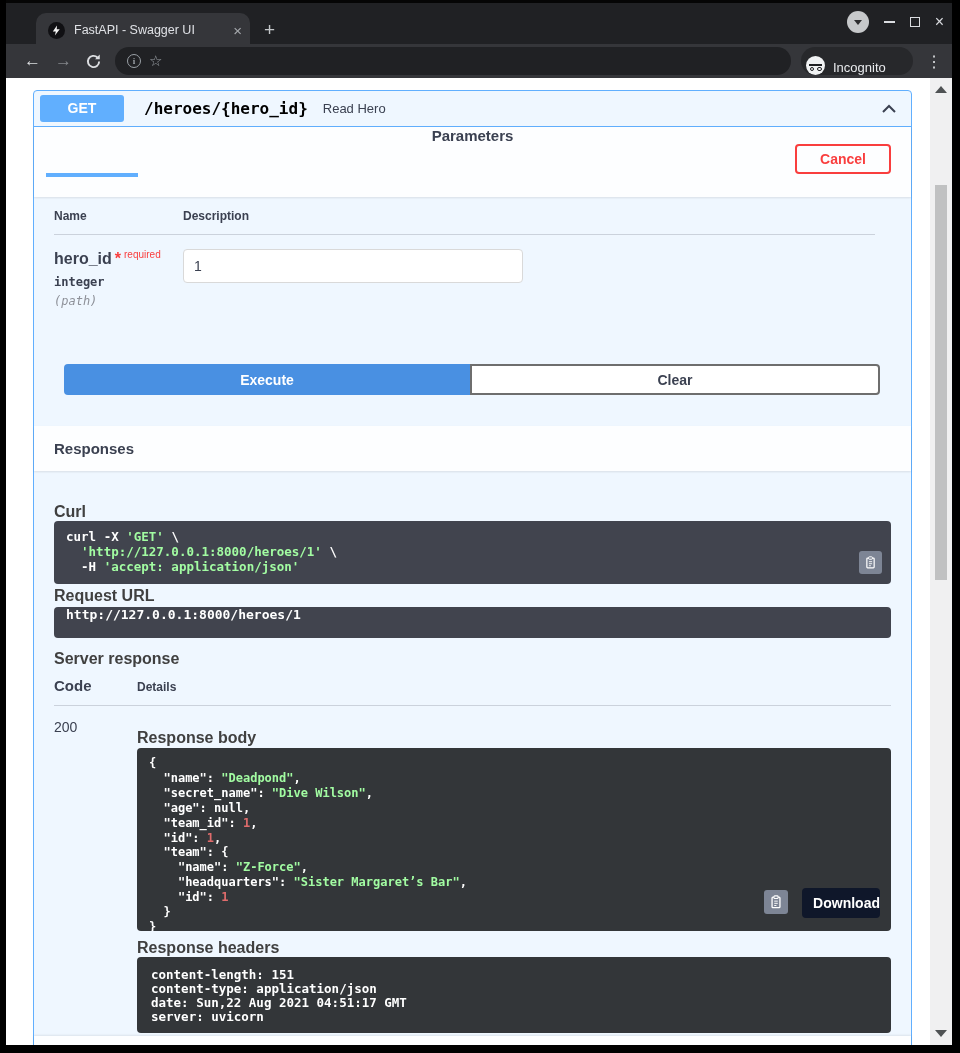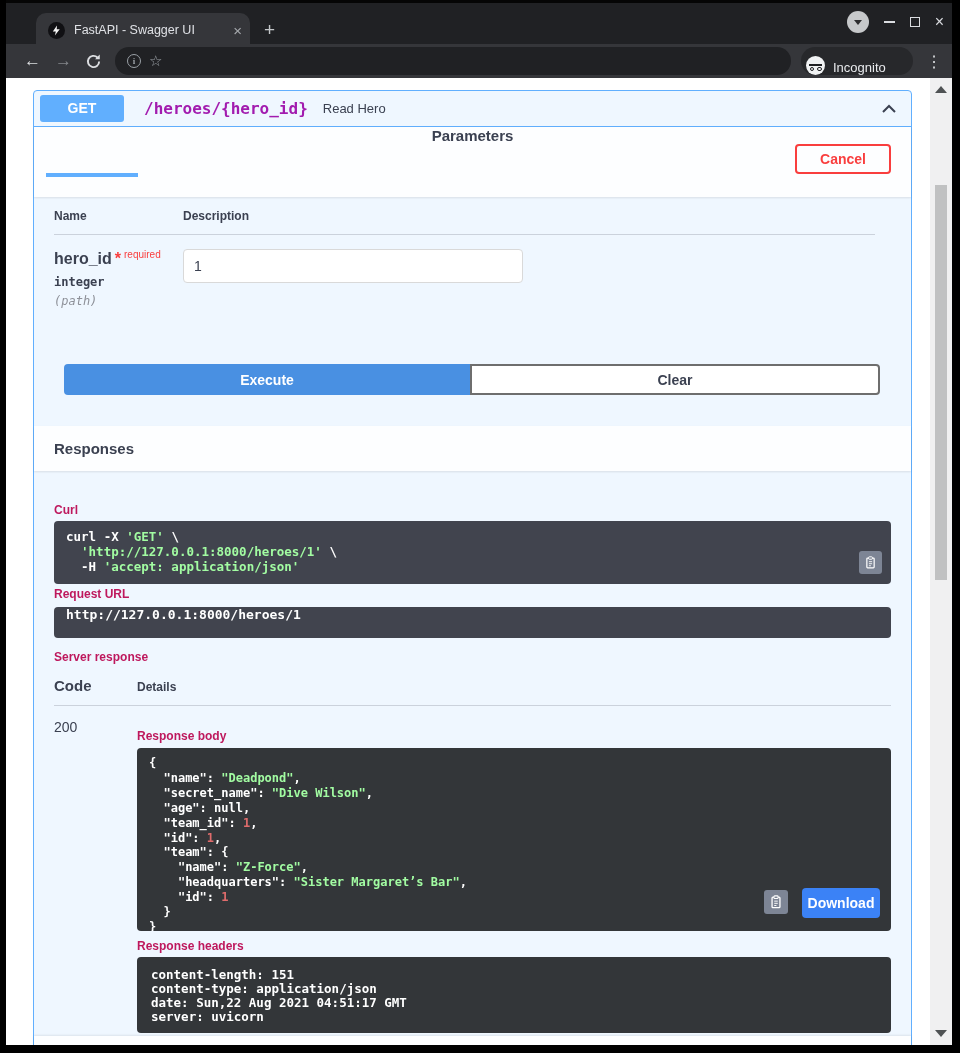--- a/index.html
+++ b/index.html
@@ -49,21 +49,21 @@
   #scrollbar { position:absolute; right:0; top:0; width:22px; height:100%; background:#f0f0f1; }
   .scroll-arrow { position:absolute; left:5px; width:0; height:0; border-left:6px solid transparent; border-right:6px solid transparent; }
   .scroll-arrow.up { top:8px; border-bottom:7px solid #4f5254; }
   .scroll-arrow.down { bottom:8px; border-top:7px solid #4f5254; }
   #scroll-thumb { position:absolute; left:5px; top:107px; width:12px; height:395px; background:#c0c1c2; }
 
   
   #opblock { position:absolute; left:27px; top:12px; width:879px; height:975px; border:1px solid #61affe; border-radius:4px; background:#eff7ff; }
   #op-summary { position:absolute; left:0; top:0; width:100%; height:36px; border-bottom:1px solid #61affe; display:flex; align-items:center; cursor:pointer; }
   #method-badge { margin-left:6px; width:84px; height:27px; background:#61affe; border-radius:3px; color:#fff; font-weight:bold; font-size:14px; text-align:center; line-height:27px; }
-  #op-path { margin-left:20px; font-size:16px; font-weight:bold; color:#a21caf; }
+  #op-path { margin-left:20px; font-size:16px; font-weight:bold; color:#000000; }
   #op-desc { margin-left:15px; font-size:13px; color:#3b4151; }
   #op-collapse { margin-left:auto; margin-right:12px; display:flex; cursor:pointer; }
 
   .sec-header { position:absolute; left:0; width:100%; background:rgba(255,255,255,0.85); box-shadow:0 1px 2px rgba(0,0,0,0.1); display:flex; align-items:center; padding:0 20px; }
   #params-header { top:36px; height:70px;flex-direction:column; }
   .sec-title { font-size:15px; font-weight:bold; color:#3b4151; }
   #params-underline { position:absolute; left:12px; top:82px; width:92px; height:4px; background:#61affe; }
   #cancel-btn { margin-left:auto; width:96px; height:30px; border:2px solid #f93e3e; border-radius:4px; background:transparent; color:#f93e3e; font-size:14px; font-weight:600; cursor:pointer; font-family:inherit; }
 
   #param-thead { position:absolute; left:20px; right:36px; top:118px; height:26px; border-bottom:1px solid rgba(59,65,81,0.2); display:flex; }
@@ -76,21 +76,21 @@
   #param-type { font-size:12px; font-weight:bold; color:#3b4151; margin-top:7px; }
   #param-loc { font-size:12px; font-style:italic; color:#8e9199; margin-top:5px; }
   #param-input { width:340px; height:34px; border:1px solid #d9d9d9; border-radius:4px; padding:0 10px; font-size:14px; color:#3b4151; background:#fff; font-family:inherit; }
 
   #execute-row { position:absolute; left:30px; right:31px; top:273px; height:31px; display:flex; }
   #execute-btn { flex:1; background:#4990e2; border:none; border-radius:4px 0 0 4px; color:#fff; font-size:14px; font-weight:bold; cursor:pointer; font-family:inherit; }
   #clear-btn { flex:1; background:#fff; border:2px solid #6e6e6e; border-radius:0 4px 4px 0; color:#3b4151; font-size:14px; font-weight:bold; cursor:pointer; font-family:inherit; }
 
   #responses-header { top:335px; height:45px; }
 
-  .lbl { position:absolute; font-size:12px; font-weight:bold; color:#be185d; }
+  .lbl { position:absolute; font-size:16px; font-weight:bold; color:#404040; }
   .codeblock { position:absolute; border-radius:4px; overflow:hidden; }
   .codeblock pre { font-family:"DejaVu Sans Mono", monospace; white-space:pre; }
   .bg-a { background:#41444e; }
   .bg-b { background:#333639; }
 
   #curl-label { left:20px; top:412px; }
   #curl-block { left:20px; top:430px; right:20px; height:63px; }
   #curl-block pre { padding:9px 12px; font-size:12.5px; line-height:14.8px; font-weight:600; }
   .copy-btn { position:absolute; background:#7d8595; border:none; border-radius:3px; display:flex; align-items:center; justify-content:center; cursor:pointer; }
   #curl-copy { right:9px; bottom:10px; width:23px; height:23px; }
@@ -102,21 +102,21 @@
   #serverresp-label { left:20px; top:559px; }
   #code-thead { position:absolute; left:20px; right:20px; top:586px; height:29px; border-bottom:1px solid rgba(59,65,81,0.2); }
   #code-th { position:absolute; left:0; top:0; font-size:15px; font-weight:bold; color:#3b4151; }
   #details-th { position:absolute; left:83px; top:3px; font-size:12px; font-weight:bold; color:#3b4151; }
   #status-code { position:absolute; left:20px; top:628px; font-size:14px; color:#3b4151; }
 
   #respbody-label { left:103px; top:638px; }
   #respbody-block { left:103px; top:657px; right:20px; height:183px; }
   #respbody-block pre { padding:8px 12px; font-size:12px; line-height:14.9px; font-weight:600; }
   #body-copy { right:103px; bottom:17px; width:24px; height:24px; }
-  #download-btn { position:absolute; right:11px; bottom:13px; width:78px; height:30px; background:#3b82f6; border:none; border-radius:4px; color:#fff; font-size:14px; font-weight:bold; cursor:pointer; font-family:inherit; }
+  #download-btn { position:absolute; right:11px; bottom:13px; width:78px; height:30px; background:#0f172a; border:none; border-radius:4px; color:#fff; font-size:14px; font-weight:bold; cursor:pointer; font-family:inherit;text-align:right; }
 
   #respheaders-label { left:103px; top:848px; }
   #respheaders-block { left:103px; top:866px; right:20px; height:76px; }
   #respheaders-block pre { padding:11px 14px; font-size:12.5px; line-height:14px; font-weight:600; color:#fff; }
 
   #responses2-header { top:945px; height:50px; box-shadow:0 -1px 2px rgba(0,0,0,0.08), 0 1px 2px rgba(0,0,0,0.1); align-items:flex-start; }
   #responses2-header .sec-title { margin-top:6px; }
 
   
   .tk-w { color:#fff; }

